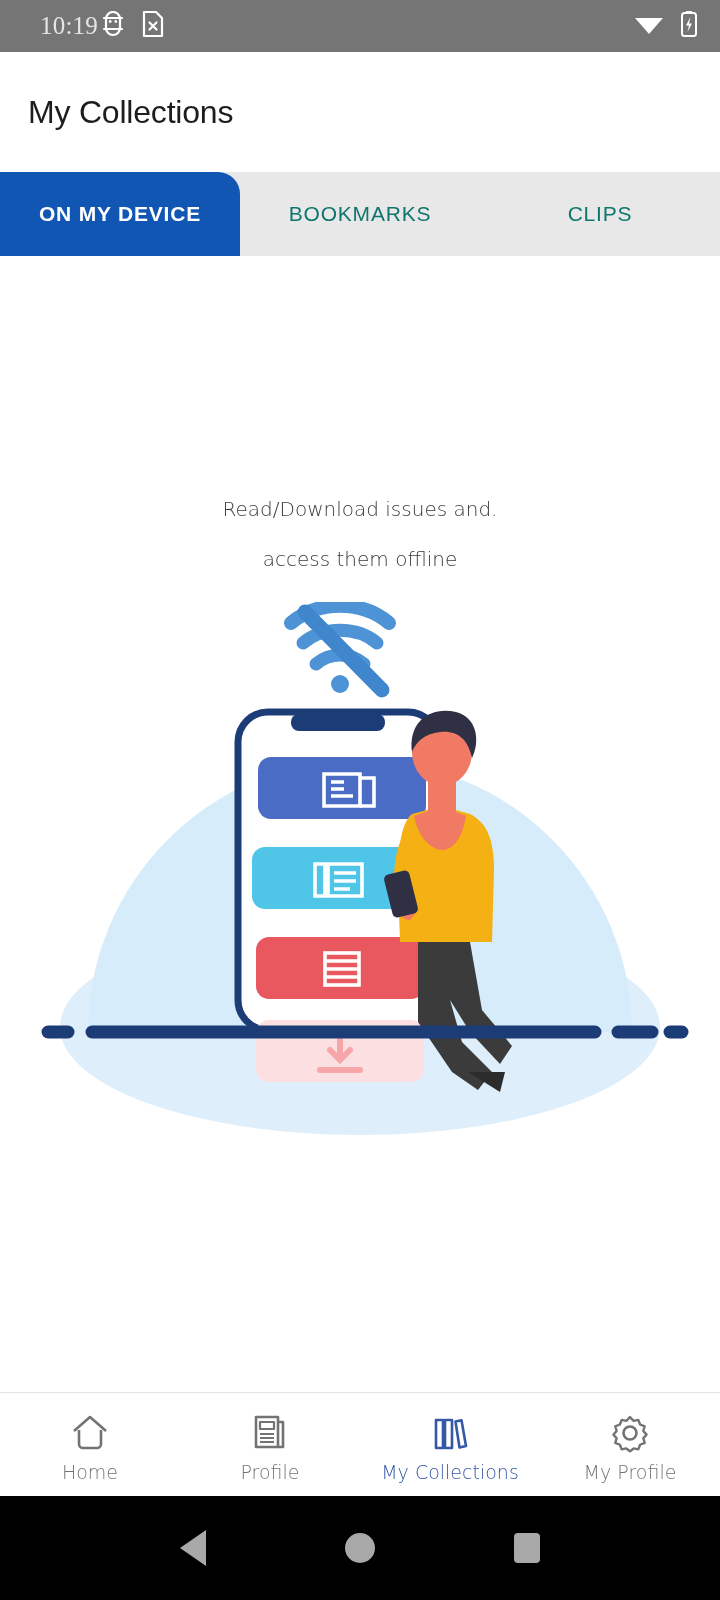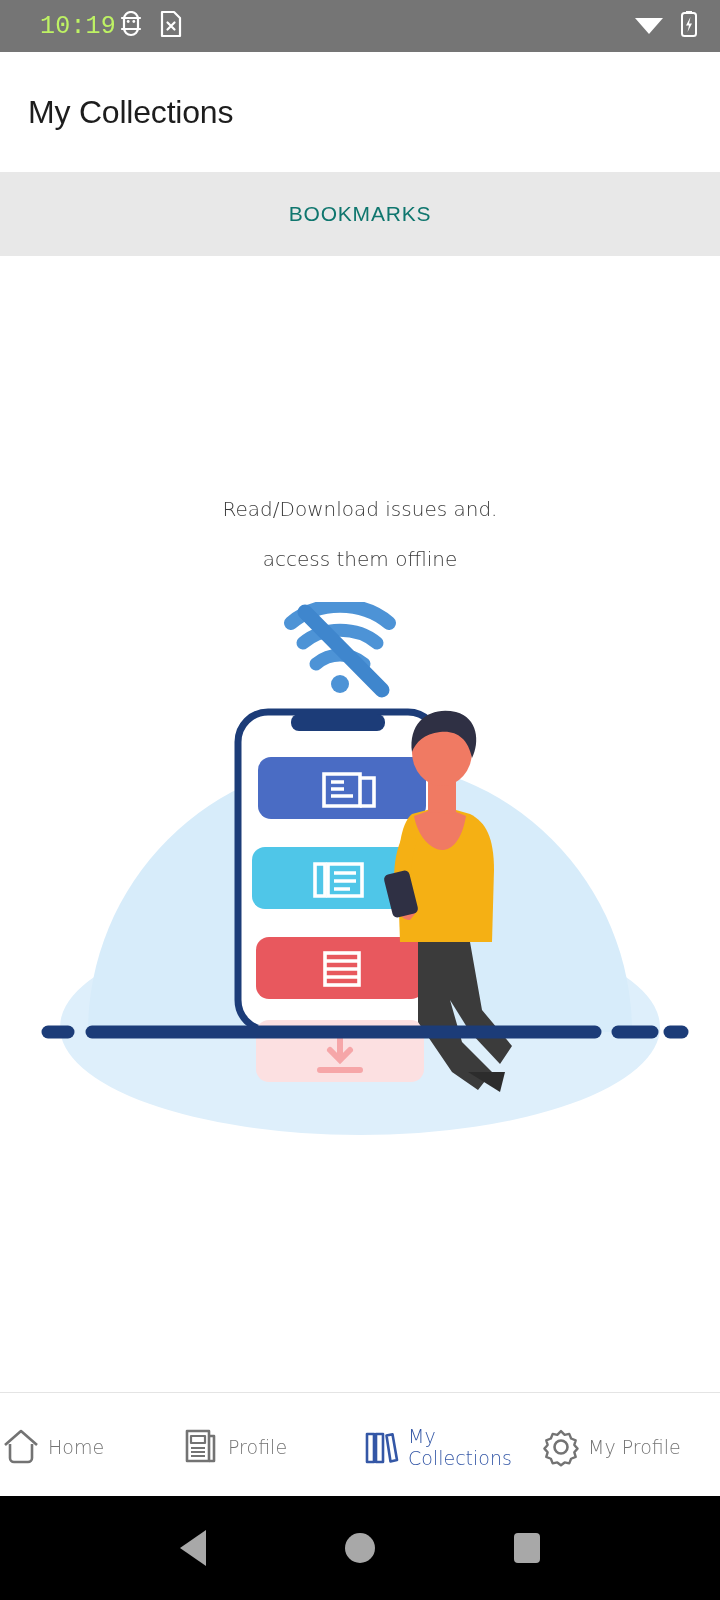--- a/index.html
+++ b/index.html
@@ -22,23 +22,23 @@
   
   .status-bar {
     height: 52px;
     background: #757575;
     display: flex;
     align-items: center;
     padding: 0 22px 0 40px;
     flex: 0 0 52px;
   }
   .status-clock {
-    color: #bef264;
+    color: #e5e5e5;
     font-size: 25px;
-    font-family: Liberation Mono, monospace;
+    font-family: Liberation Serif, serif;
     letter-spacing: 0.2px;
     margin-right: 4px;
   }
   .status-left-icons { display: flex; align-items: center; gap: 18px; }
   .status-right-icons { margin-left: auto; display: flex; align-items: center; gap: 16px; }
   .sb-icon { display: block; }
 
   
   .app-bar {
     flex: 0 0 120px;
@@ -118,20 +118,21 @@
     flex: 0 0 104px;
     background: #ffffff;
     border-top: 1px solid #e4e4e4;
     display: flex;
     align-items: center;
     padding-top: 4px;
   }
   .nav-item {
     flex: 1 1 0;
     display: flex;
+    flex-direction: column;
     align-items: center;
     gap: 6px;
   }
   .nav-icon { height: 44px; display: flex; align-items: center; justify-content: center; }
   .nav-label {
     font-size: 19px;
     color: #737373;
     font-family: "DejaVu Sans", sans-serif;
     font-weight: 300;
   }
@@ -200,21 +201,23 @@
         </svg>
       </span>
     </div>
   </div>
 
   <div class="app-bar">
     <div class="app-title">My Collections</div>
   </div>
 
   <div class="tab-bar">
+    <div class="tab active">ON MY DEVICE</div>
     <div class="tab">BOOKMARKS</div>
+    <div class="tab">CLIPS</div>
   </div>
 
   <div class="content">
 
     <div class="empty-text">
       <div>Read/Download issues and.</div>
       <div>access them offline</div>
     </div>
 
     <div class="illustration">

